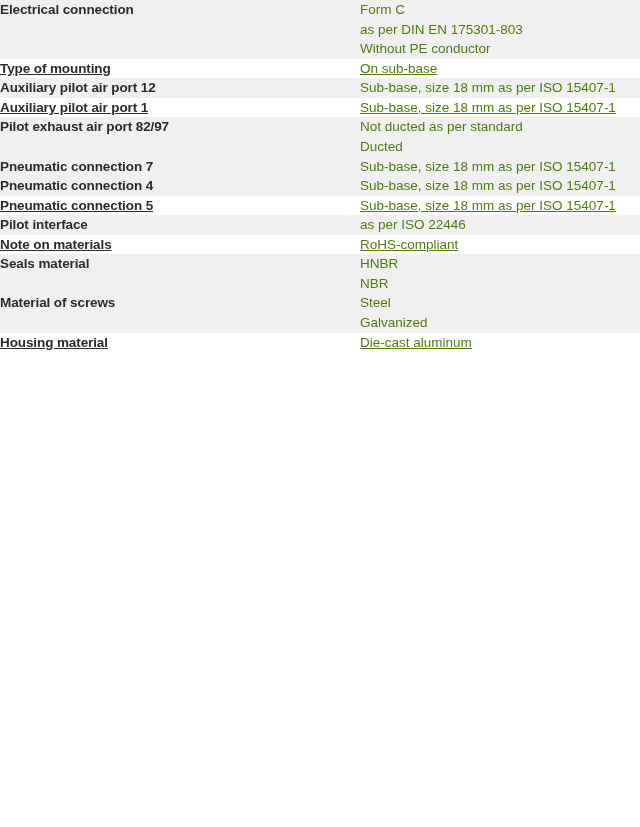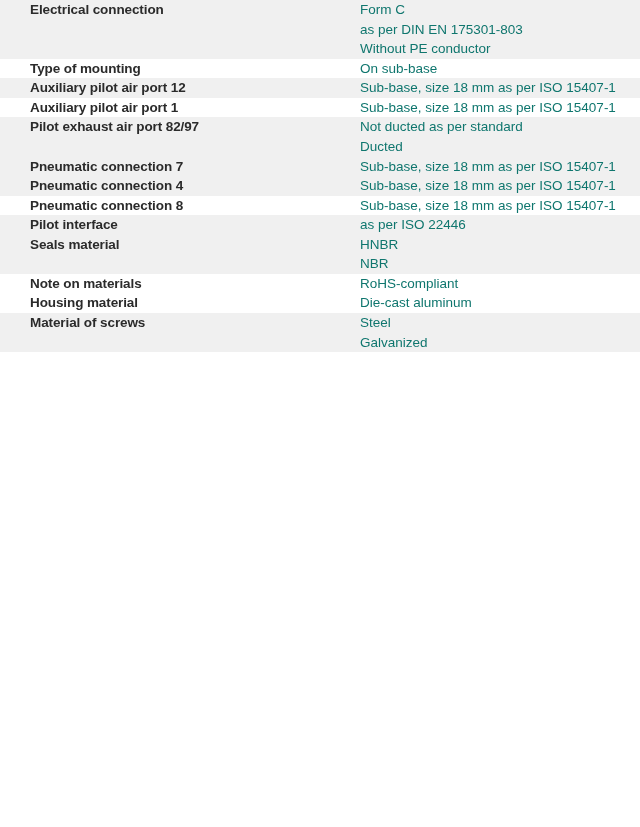--- a/index.html
+++ b/index.html
@@ -21,40 +21,40 @@
     table-layout: fixed;
   }
   table.spec-table col.c-label { width: 360px; }
   table.spec-table col.c-value { width: 280px; }
 
   tr.spec-row td {
     vertical-align: top;
     padding: 0;
   }
   tr.spec-row.shade td { background: #f0f0f0; }
-  tr.spec-row.plain td { background: #ffffff; }
+  tr.spec-row.plain td { background: #ffffff; text-decoration: underline; }
 
   td.label-cell {
     padding: 11px 14px 11px 6px;
     font-weight: bold;
     font-size: 13.5px;
     color: #2b2b2b;
     line-height: 1.45;
     letter-spacing: -0.1px;
   }
   td.value-cell {
     padding: 11px 6px 11px 0px;
     font-size: 13.5px;
-    color: #0f766e;
+    color: #4d7c0f;
     line-height: 1.45;
     white-space: nowrap;
     overflow: hidden;
   }
   .value-line { display: block; }
-  .label-text { display: block; padding-left: 30px; }
+  .label-text { display: block; }
 </style>
 </head>
 <body>
 
 <table class="spec-table">
   <colgroup>
     <col class="c-label">
     <col class="c-value">
   </colgroup>
   <tbody>
@@ -112,62 +112,62 @@
       <tr class="spec-row shade">
         <td class="label-cell">
           <span class="label-text">Pneumatic connection 4</span>
         </td>
         <td class="value-cell">
           <span class="value-line">Sub-base, size 18 mm as per ISO 15407-1</span>
         </td>
       </tr>
       <tr class="spec-row plain">
         <td class="label-cell">
-          <span class="label-text">Pneumatic connection 8</span>
+          <span class="label-text">Pneumatic connection 5</span>
         </td>
         <td class="value-cell">
           <span class="value-line">Sub-base, size 18 mm as per ISO 15407-1</span>
         </td>
       </tr>
       <tr class="spec-row shade">
         <td class="label-cell">
           <span class="label-text">Pilot interface</span>
         </td>
         <td class="value-cell">
           <span class="value-line">as per ISO 22446</span>
         </td>
       </tr>
-      <tr class="spec-row shade">
-        <td class="label-cell">
-          <span class="label-text">Seals material</span>
-        </td>
-        <td class="value-cell">
-          <span class="value-line">HNBR</span>
-          <span class="value-line">NBR</span>
-        </td>
-      </tr>
       <tr class="spec-row plain">
         <td class="label-cell">
           <span class="label-text">Note on materials</span>
         </td>
         <td class="value-cell">
           <span class="value-line">RoHS-compliant</span>
         </td>
       </tr>
-      <tr class="spec-row plain">
+      <tr class="spec-row shade">
         <td class="label-cell">
-          <span class="label-text">Housing material</span>
+          <span class="label-text">Seals material</span>
         </td>
         <td class="value-cell">
-          <span class="value-line">Die-cast aluminum</span>
+          <span class="value-line">HNBR</span>
+          <span class="value-line">NBR</span>
         </td>
       </tr>
       <tr class="spec-row shade">
         <td class="label-cell">
           <span class="label-text">Material of screws</span>
         </td>
         <td class="value-cell">
           <span class="value-line">Steel</span>
           <span class="value-line">Galvanized</span>
         </td>
       </tr>
+      <tr class="spec-row plain">
+        <td class="label-cell">
+          <span class="label-text">Housing material</span>
+        </td>
+        <td class="value-cell">
+          <span class="value-line">Die-cast aluminum</span>
+        </td>
+      </tr>
     </tbody>
 </table>
 
 </body></html>

